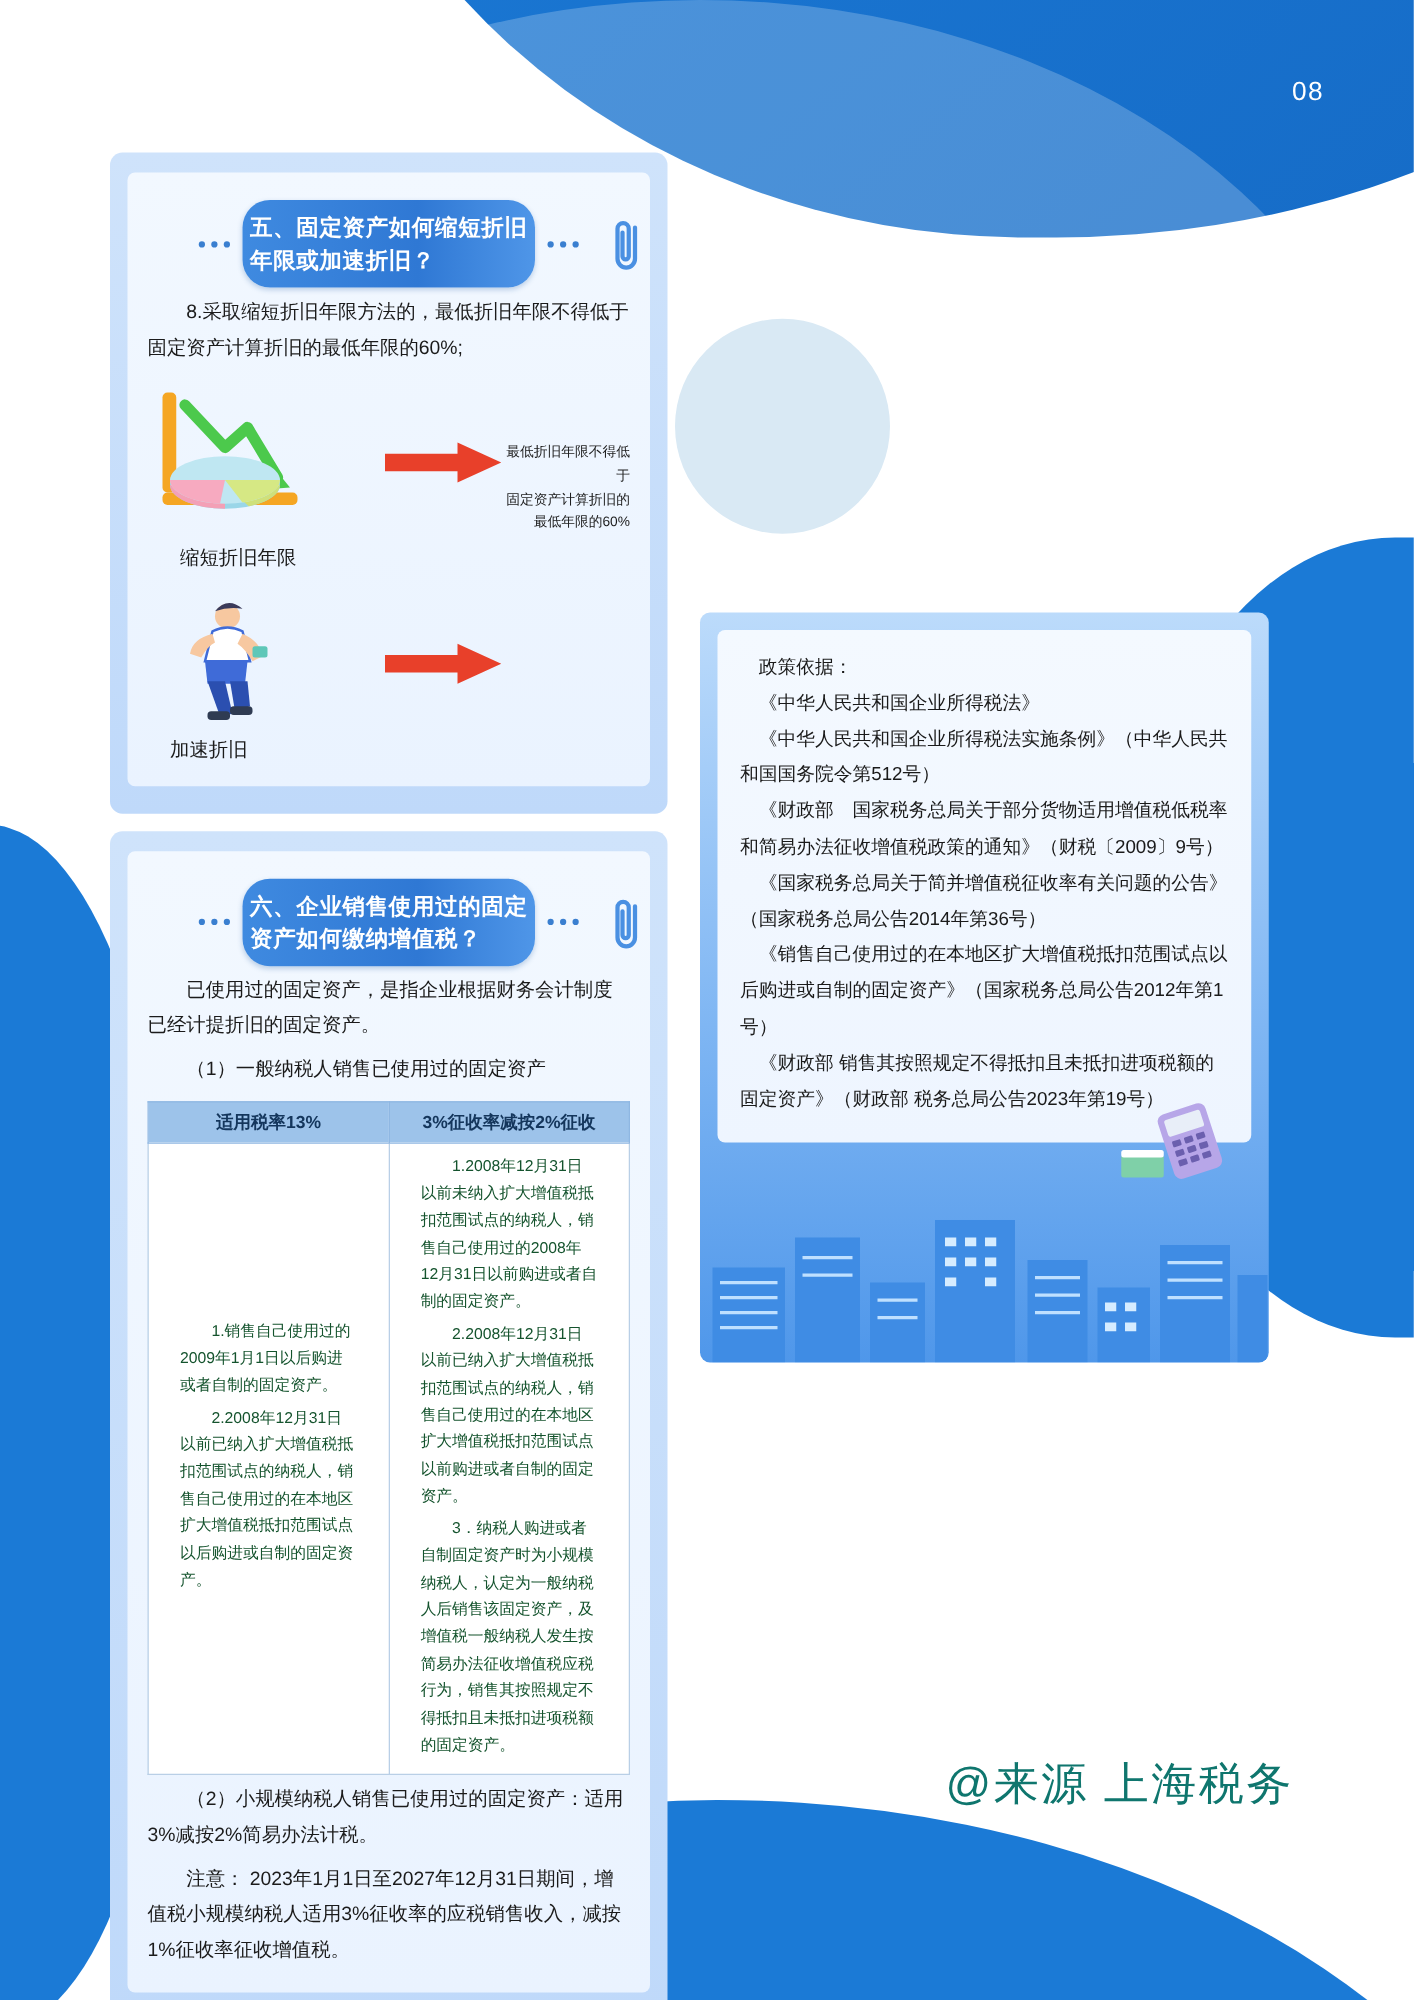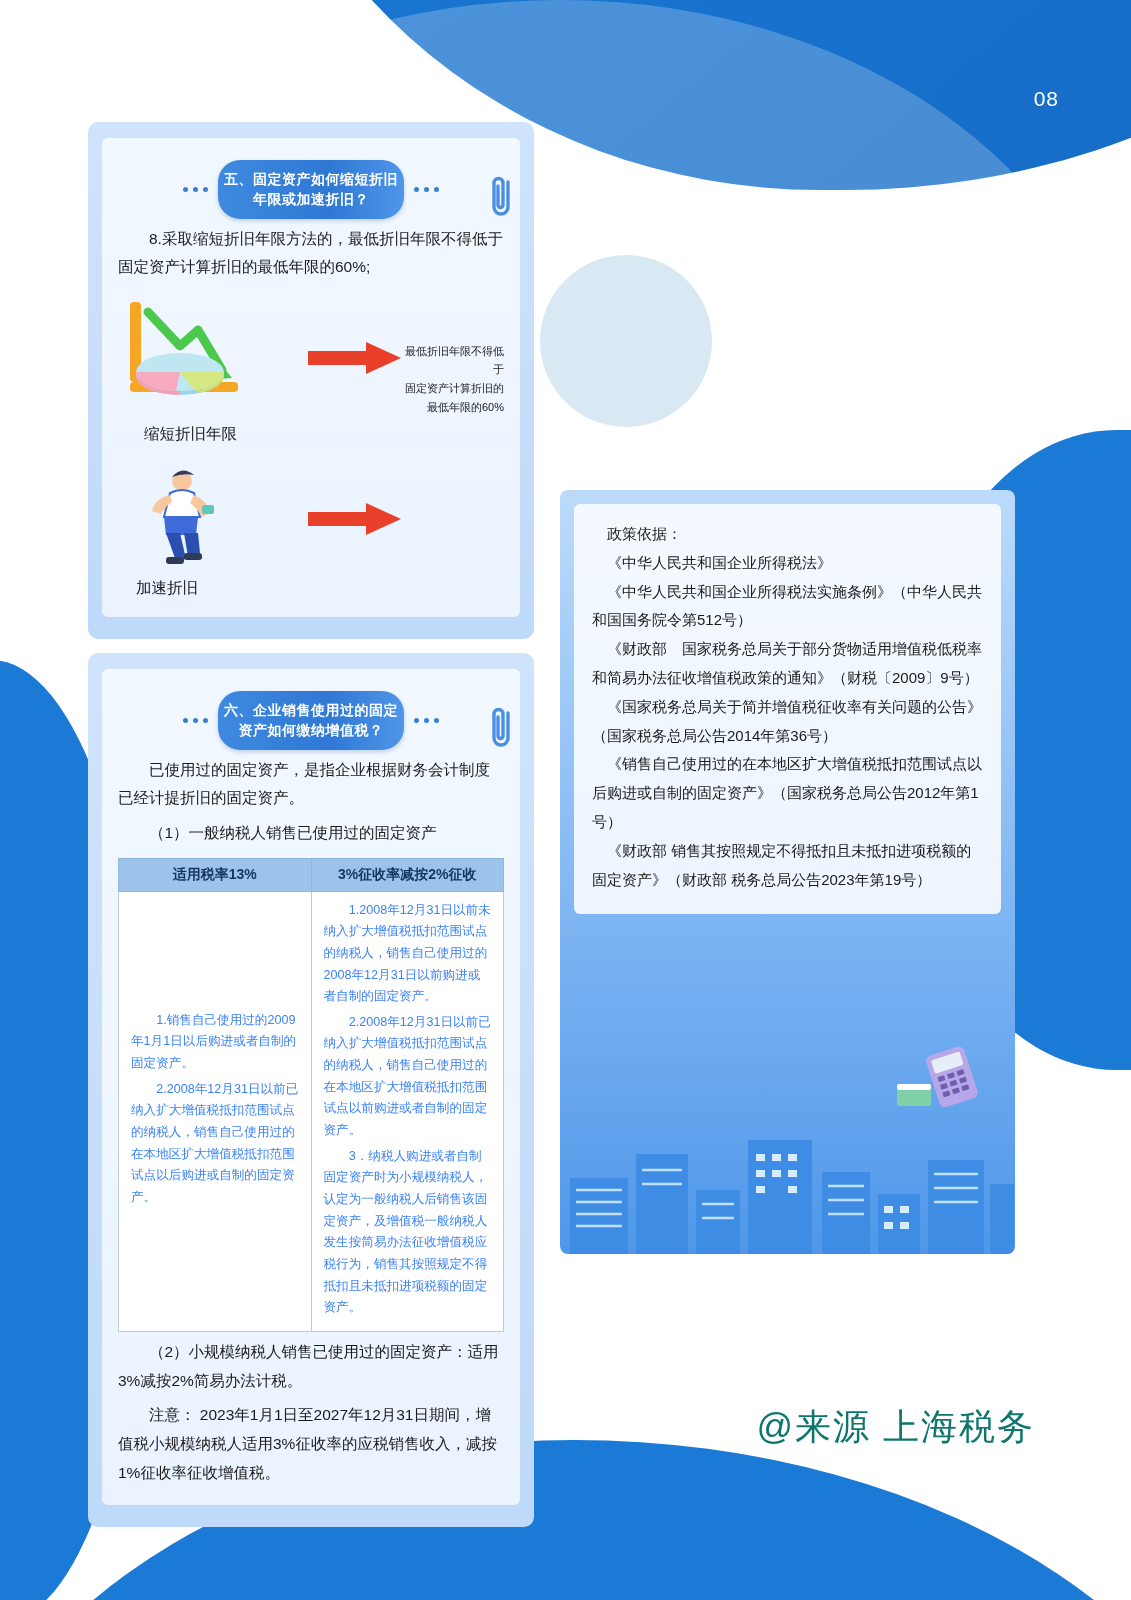--- a/index.html
+++ b/index.html
@@ -73,21 +73,20 @@
     background: #d9e9f4;
   }
 
   .page-number {
     position: absolute;
     top: 62px;
     right: 72px;
     color: #ffffff;
     font-size: 21px;
     letter-spacing: 1px;
-    margin-top: 25px;
   }
 
   
   .left-col {
     position: absolute;
     left: 88px;
     top: 122px;
     width: 446px;
   }
   .card {
@@ -121,24 +120,24 @@
     align-items: center;
   }
   .dots i {
     width: 5px; height: 5px; border-radius: 50%;
     background: #3a7fd0;
     display: block;
   }
   .title-pill {
     background: linear-gradient(90deg, #3f8ae0 0%, #2f78d4 60%, #4f96e8 100%);
     color: #ffffff;
-    font-size: 14px;
+    font-size: 18px;
     font-weight: bold;
     line-height: 1.45;
-    text-align: center;
+    text-align: left;
     padding: 9px 6px;
     border-radius: 22px;
     letter-spacing: 0.5px;
     white-space: pre-line;
     box-shadow: 0 2px 4px rgba(30,90,160,0.25);
   }
   .clip {
     position: absolute;
     right: 6px;
     top: 36px;
@@ -196,39 +195,39 @@
     font-weight: bold;
     padding: 7px 6px;
     border: 1px solid #8fb7e2;
     text-align: center;
   }
   .tax-table td {
     background: #ffffff;
     border: 1px solid #b9cfe6;
     font-size: 12.6px;
     line-height: 1.72;
-    padding: 8px 12px;
+    padding: 8px 25px;
     vertical-align: middle;
-    color: #3b82f6;
+    color: #14532d;
   }
   .tax-table td.top-align { vertical-align: top; }
   .cell-p { margin: 0 0 4px 0; text-indent: 2em; }
 
   
   .right-col {
     position: absolute;
     left: 560px;
     top: 490px;
     width: 455px;
     border-radius: 8px;
     background: linear-gradient(180deg, #bcdbfb 0%, #7fb6f3 55%, #4f97ea 100%);
     padding: 14px;
     box-sizing: border-box;
     overflow: hidden;
-    height: 764px;
+    height: 600px;
   }
   .policy-inner {
     background: linear-gradient(180deg, #f4f9ff 0%, #eef5ff 100%);
     border-radius: 6px;
     padding: 16px 18px 20px 18px;
     box-sizing: border-box;
   }
   .policy-line {
     font-size: 15px;
     line-height: 1.92;

